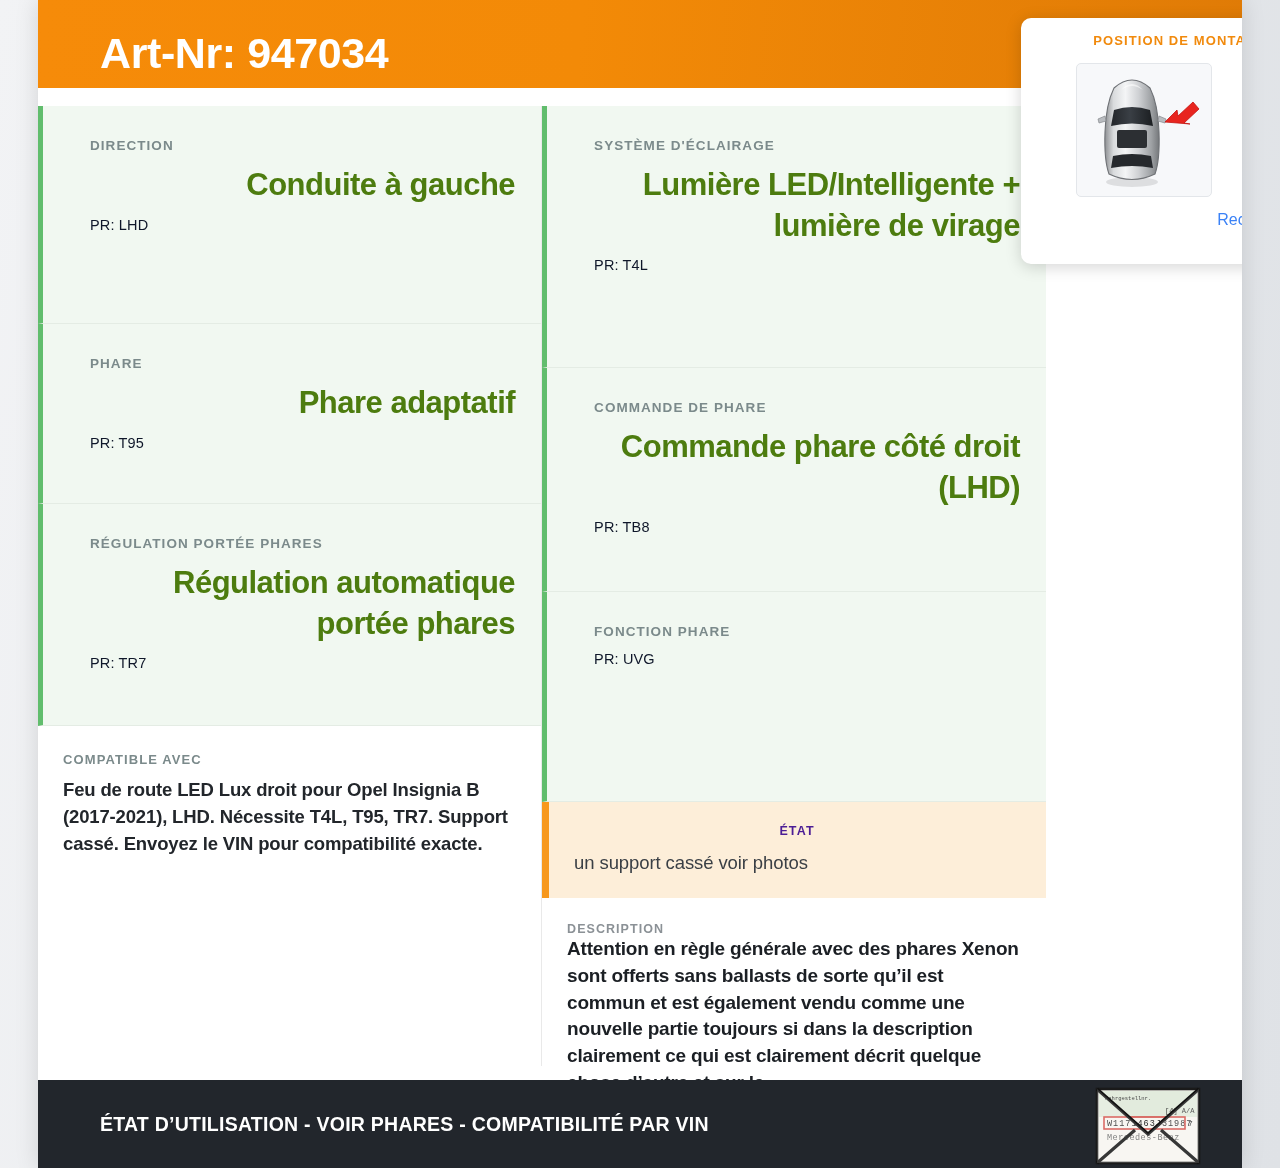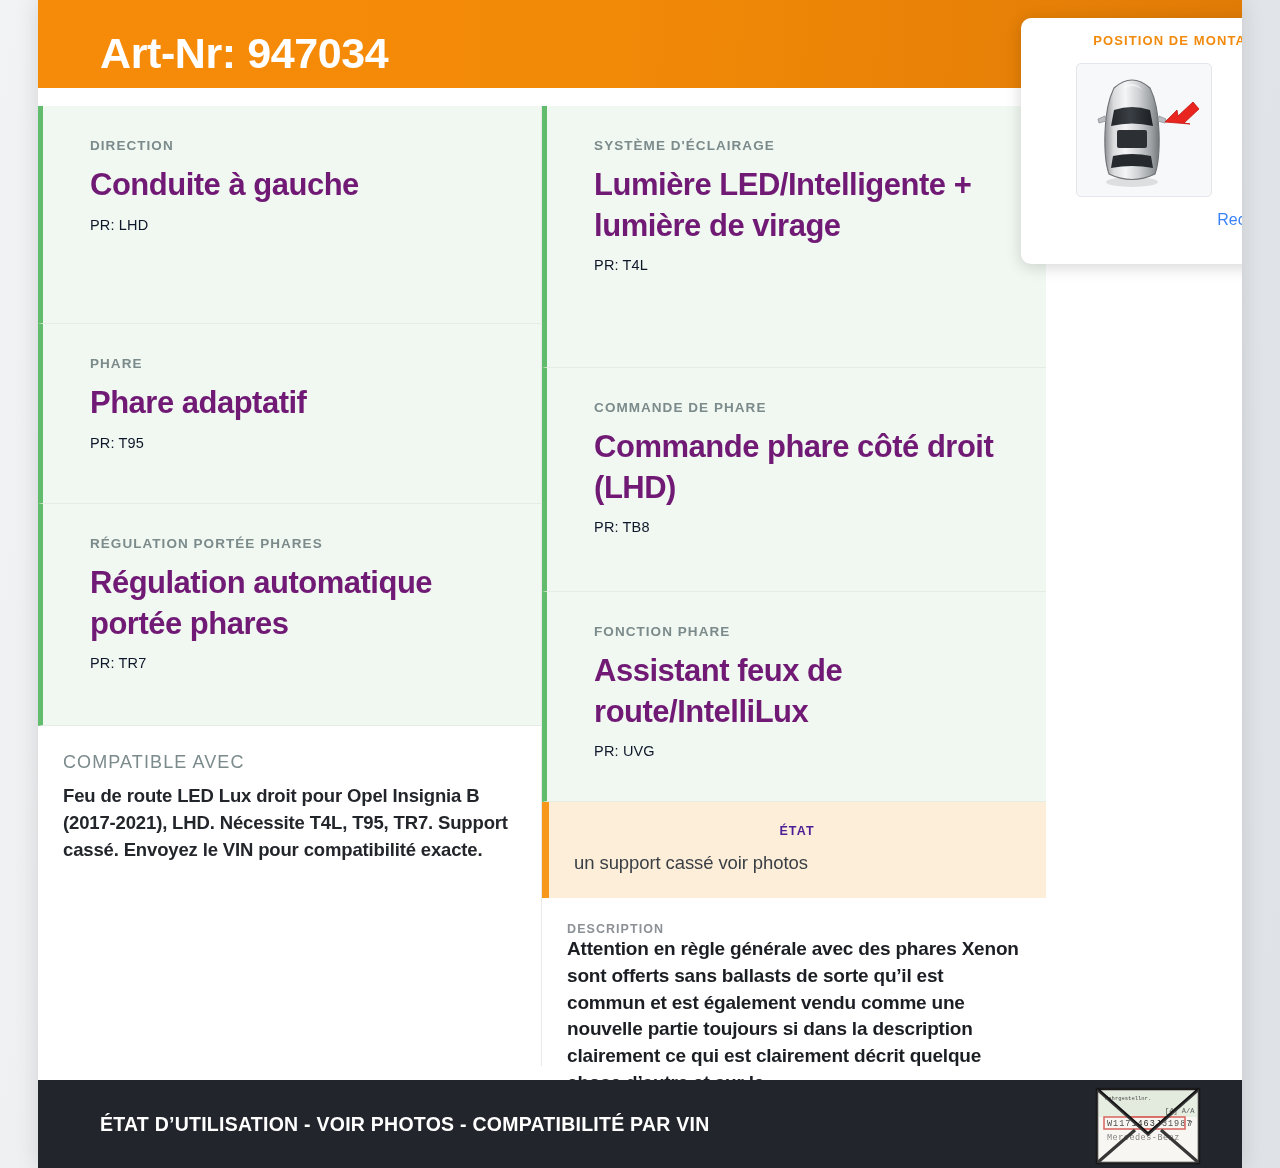--- a/index.html
+++ b/index.html
@@ -76,24 +76,25 @@
     font-weight: bold;
     letter-spacing: 1.05px;
     color: #7b8a8b;
     text-transform: uppercase;
     line-height: 1.2;
     margin-bottom: 11px;
   }
   .spec-value {
     font-size: 31px;
     font-weight: bold;
-    color: #701a75;
+    color: #4d7c0f;
     line-height: 1.31;
     letter-spacing: -0.5px;
     margin-bottom: 11px;
+    text-align: right;
   }
   .spec-pr {
     font-size: 14.5px;
     color: #0f172a;
     letter-spacing: 0.15px;
   }
 
   .spec.h1 { height: 218px; }
   .spec.h2 { height: 180px; }
   .spec.h3 { height: 222px; }
@@ -101,22 +102,22 @@
   .spec.r1 { height: 262px; }
   .spec.r2 { height: 224px; }
   .spec.r3 { height: 210px; }
 
   
   .note {
     background: #ffffff;
     padding: 26px 30px 24px 25px;
   }
   .note-label {
-    font-size: 18px;
-    font-weight: normal;
+    font-size: 13px;
+    font-weight: bold;
     letter-spacing: 1.1px;
     color: #7b8a8b;
     text-transform: uppercase;
     margin-bottom: 10px;
   }
   .note-text {
     font-size: 18.5px;
     font-weight: bold;
     color: #22262b;
     line-height: 1.45;
@@ -276,21 +277,20 @@
       </div>
 
       <div class="spec r2">
         <div class="spec-label">COMMANDE DE PHARE</div>
         <div class="spec-value">Commande phare côté droit (LHD)</div>
         <div class="spec-pr">PR: TB8</div>
       </div>
 
       <div class="spec r3">
         <div class="spec-label">FONCTION PHARE</div>
-        <div class="spec-value">Assistant feux de route/IntelliLux</div>
         <div class="spec-pr">PR: UVG</div>
       </div>
 
       <div class="etat">
         <div class="etat-label">ÉTAT</div>
         <div class="etat-text">un support cassé voir photos</div>
       </div>
 
       <div class="desc">
         <div class="desc-label">DESCRIPTION</div>
@@ -338,21 +338,21 @@
         <g>
           <path d="M115 40 L100 55 L106 55 L98 63 L90 55 L96 55 L111 36 Z" fill="none"></path>
           <path d="M88 58 L100 46 L101 52 L116 38 L122 45 L107 59 L113 60 Z" fill="#e8251f" stroke="#c41410" stroke-width="0.8" stroke-linejoin="round"></path>
         </g>
       </svg>
     </div>
     <div id="mount-caption">Rechts</div>
   </div>
 
   <div id="footer">
-    <div id="footer-text">ÉTAT D’UTILISATION - VOIR PHOTOS - COMPATIBILITÉ PAR VIN</div>
+    <div id="footer-text">ÉTAT D’UTILISATION - VOIR PHARES - COMPATIBILITÉ PAR VIN</div>
     <div id="footer-badge">
       <svg width="122" height="80" viewBox="0 0 122 80">
 
         <rect x="10" y="3" width="102" height="74" fill="#f4f2ec" stroke="#1a1a1a" stroke-width="2.6"></rect>
         <rect x="12" y="5" width="98" height="26" fill="#dce8d8" opacity="0.75"></rect>
         <rect x="12" y="31" width="98" height="44" fill="#f7f5f0"></rect>
         <text x="18" y="14" font-family="'Liberation Mono', monospace" font-size="5.5" fill="#4a4a4a">Fahrgestellnr.</text>
         <text x="78" y="27" font-family="'Liberation Mono', monospace" font-size="7" fill="#3a3a3a">[4]  A/A</text>
         <text x="20" y="40" font-family="'Liberation Mono', monospace" font-size="8.5" fill="#2a2a2a" letter-spacing="1">W1171463J31987</text>
         <text x="101" y="40" font-family="'Liberation Mono', monospace" font-size="8" fill="#2a2a2a">7</text>

